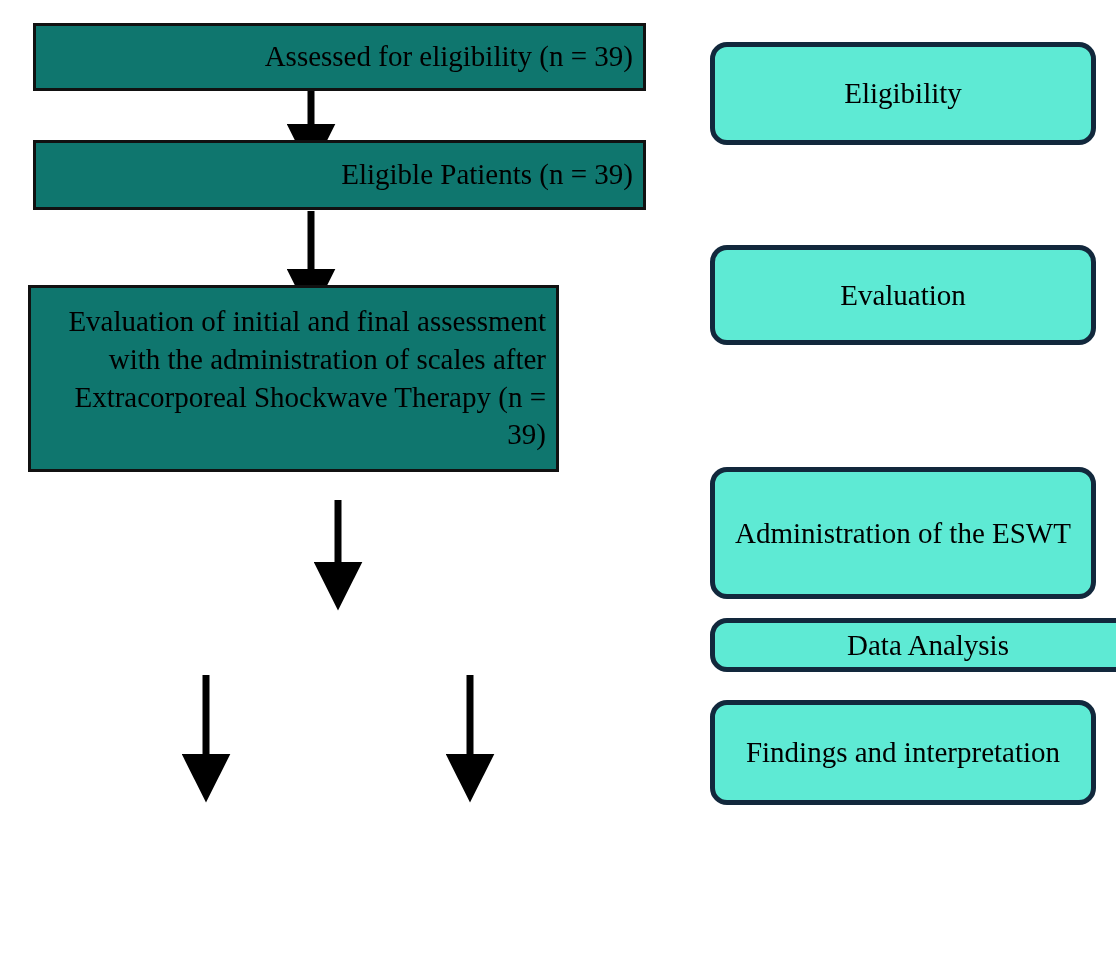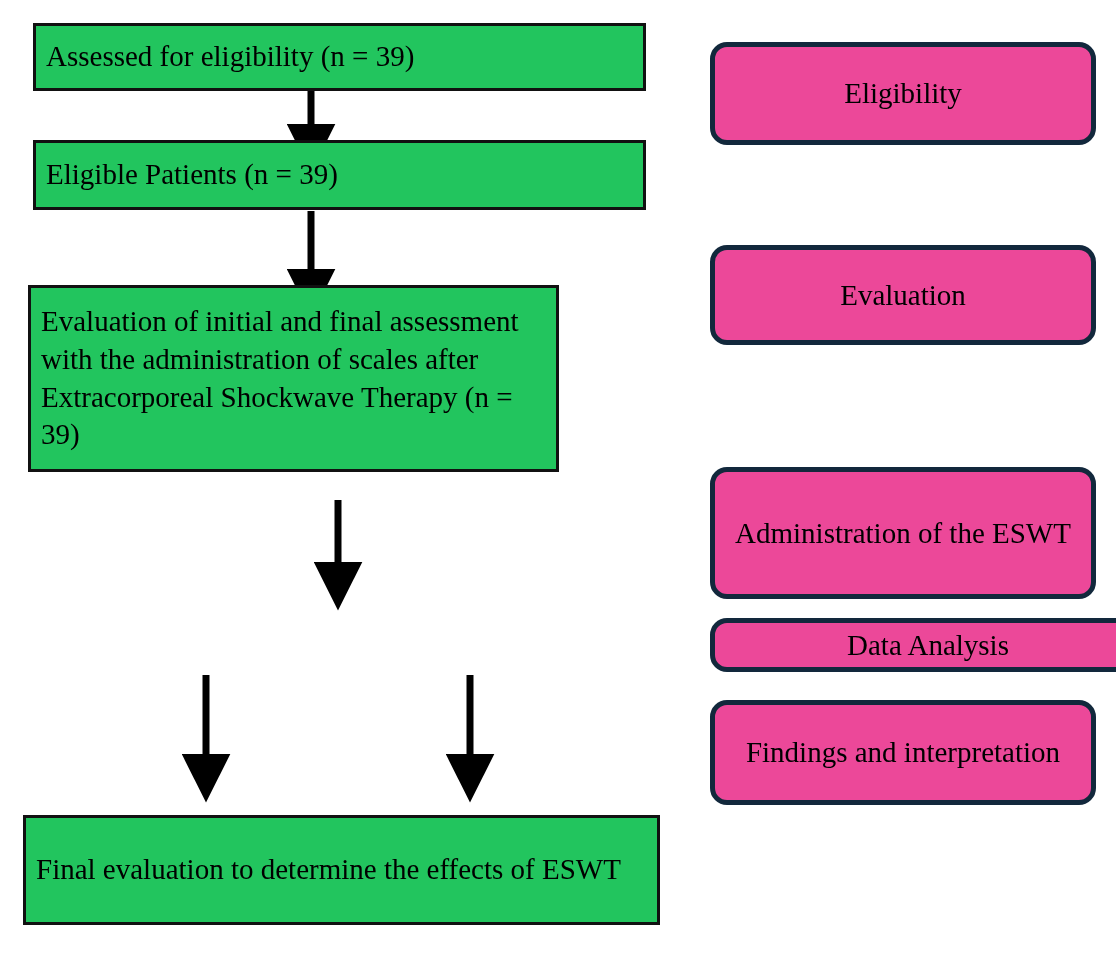--- a/index.html
+++ b/index.html
@@ -13,46 +13,46 @@
     height: 969px;
     background: #ffffff;
     overflow: hidden;
     font-family: "Liberation Serif", "DejaVu Serif", serif;
   }
 
   
   .proc-box {
     position: absolute;
     box-sizing: border-box;
-    background: #22c55e;
+    background: #0f766e;
     border: 3px solid #111111;
     display: flex;
     align-items: center;
     justify-content: center;
-    text-align: left;
+    text-align: right;
     color: #000000;
     line-height: 1.30;
     padding: 2px 10px;
   }
   .proc-box .txt {
     display: block;
     width: 100%;
   }
 
   #box-assessed   { left: 33px;  top: 23px;  width: 613px; height: 68px;  font-size: 29px; }
   #box-eligible   { left: 33px;  top: 140px; width: 613px; height: 70px;  font-size: 29px; }
   #box-evaluation { left: 28px;  top: 285px; width: 531px; height: 187px; font-size: 29px; }
   #box-treatment  { left: 127px; top: 578px; width: 425px; height: 72px;  font-size: 29px; }
   #box-final      { left: 23px;  top: 815px; width: 637px; height: 110px; font-size: 29px; }
 
   
   .stage-box {
     position: absolute;
     box-sizing: border-box;
-    background: #ec4899;
+    background: #5eead4;
     border: 5px solid #12283c;
     border-radius: 17px;
     display: flex;
     align-items: center;
     justify-content: center;
     text-align: center;
     color: #000000;
     font-size: 29px;
     line-height: 1.26;
     padding: 14px 8px;
@@ -105,23 +105,20 @@
 
   <div class="proc-box" id="box-eligible">
     <span class="txt">Eligible Patients (n = 39)</span>
   </div>
 
   <div class="proc-box" id="box-evaluation">
     <span class="txt">Evaluation of initial and final assessment with the administration of scales after Extracorporeal Shockwave Therapy (n = 39)</span>
   </div>
 
 
-  <div class="proc-box" id="box-final">
-    <span class="txt">Final evaluation to determine the effects of ESWT</span>
-  </div>
 
   <div class="stage-box" id="stage-0">
     <span class="txt">Eligibility</span>
   </div>
 
   <div class="stage-box" id="stage-1">
     <span class="txt">Evaluation</span>
   </div>
 
   <div class="stage-box" id="stage-2">

